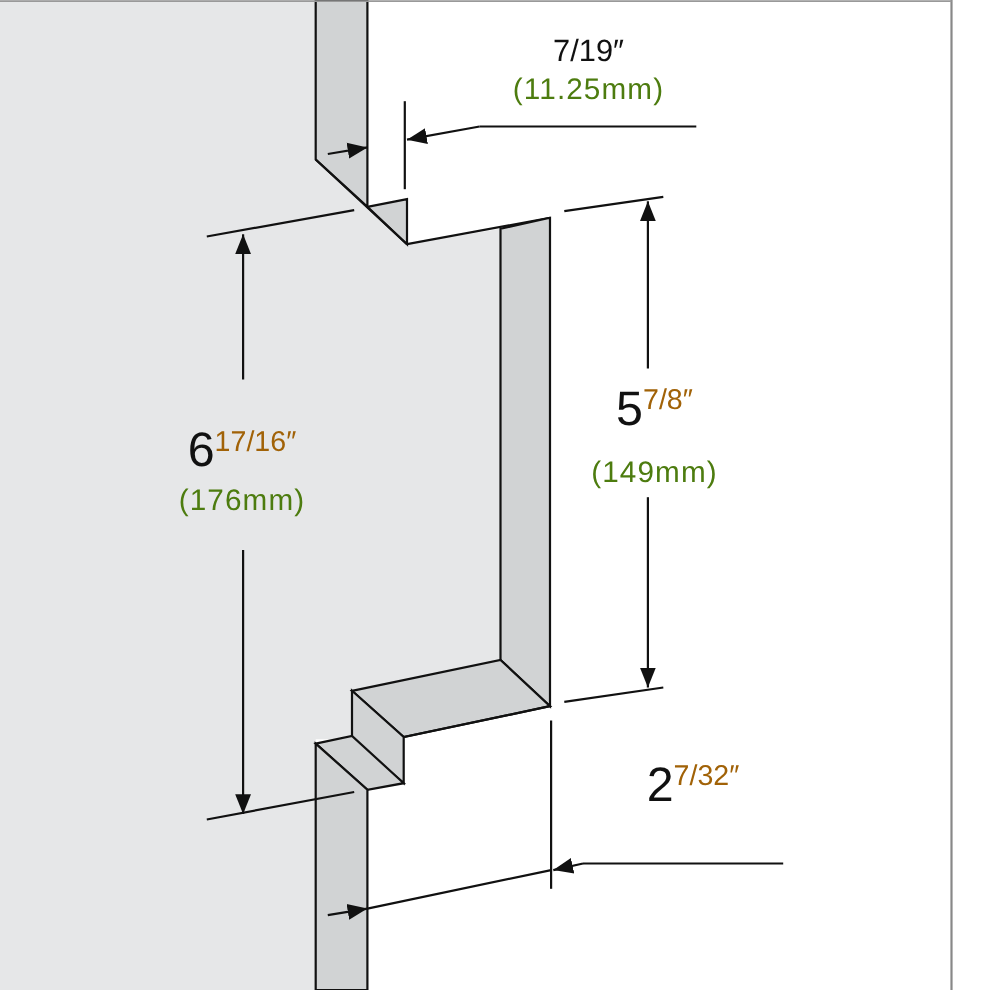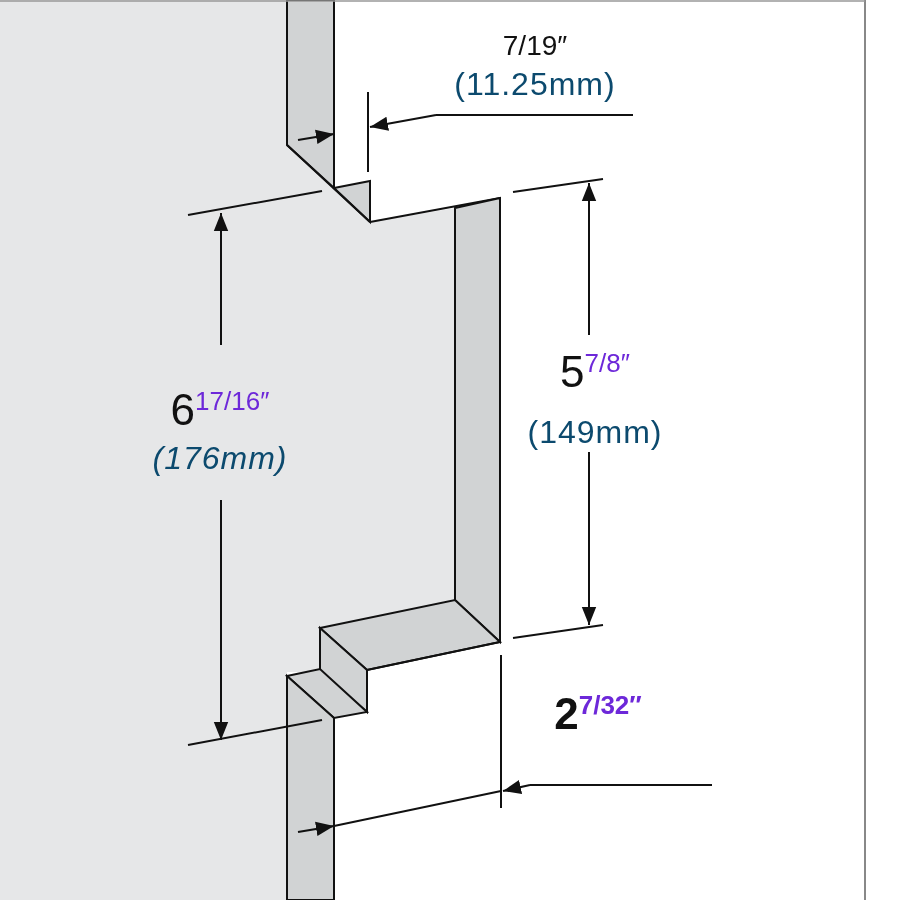--- a/index.html
+++ b/index.html
@@ -1,22 +1,22 @@
 <!DOCTYPE html>
 <html><head>
 <meta charset="utf-8">
 <style>
   html, body { margin: 0; padding: 0; background: #ffffff; }
   body { width: 900px; height: 900px; overflow: hidden; position: relative; font-family: "Liberation Sans", sans-serif; }
   #diagram { position: absolute; left: 0; top: 0; width: 900px; height: 900px; }
   .lbl { position: absolute; text-align: center; white-space: nowrap; font-family: "Liberation Sans", sans-serif; }
   .big { font-size: 44px; color: #111; line-height: 1; }
-  .frac { font-size: 26px; color: #6d28d9; vertical-align: top; position: relative; top: -2px; }
+  .frac { font-size: 26px; color: #a16207; vertical-align: top; position: relative; top: -2px; }
   .fracsm { font-size: 28px; color: #111; }
-  .mm { font-size: 32px; color: #0c4a6e; letter-spacing: 1px; line-height: 1; }
+  .mm { font-size: 27px; color: #4d7c0f; letter-spacing: 1px; line-height: 1; }
 </style>
 </head>
 <body>
 
 <svg id="diagram" viewBox="0 0 900 900" xmlns="http://www.w3.org/2000/svg">
   <defs>
     <marker id="arr" viewBox="0 0 10 10" refX="10" refY="5" markerWidth="9" markerHeight="9" orient="auto-start-reverse">
       <path d="M0,1 L10,5 L0,9 z" fill="#111"></path>
     </marker>
   </defs>
@@ -76,27 +76,27 @@
 
 <div class="lbl" style="left:435px; top:30px; width:200px;">
   <div><span class="fracsm">7/19″</span></div>
   <div class="mm" style="margin-top:6px;">(11.25mm)</div>
 </div>
 
 <div class="lbl" style="left:120px; top:388px; width:200px;">
   <div>
     <span class="big">6</span><span class="frac">17/16″</span>
   </div>
-  <div class="mm" style="margin-top:10px;font-style:italic;">(176mm)</div>
+  <div class="mm" style="margin-top:10px;">(176mm)</div>
 </div>
 
 <div class="lbl" style="left:495px; top:350px; width:200px;">
   <div>
     <span class="big">5</span><span class="frac">7/8″</span>
   </div>
   <div class="mm" style="margin-top:22px;">(149mm)</div>
 </div>
 
-<div class="lbl" style="left:498px; top:692px; width:200px;font-weight:bold;">
+<div class="lbl" style="left:530px; top:692px; width:200px;">
   <div>
     <span class="big">2</span><span class="frac">7/32″</span>
   </div>
 </div>
 
 </body></html>

